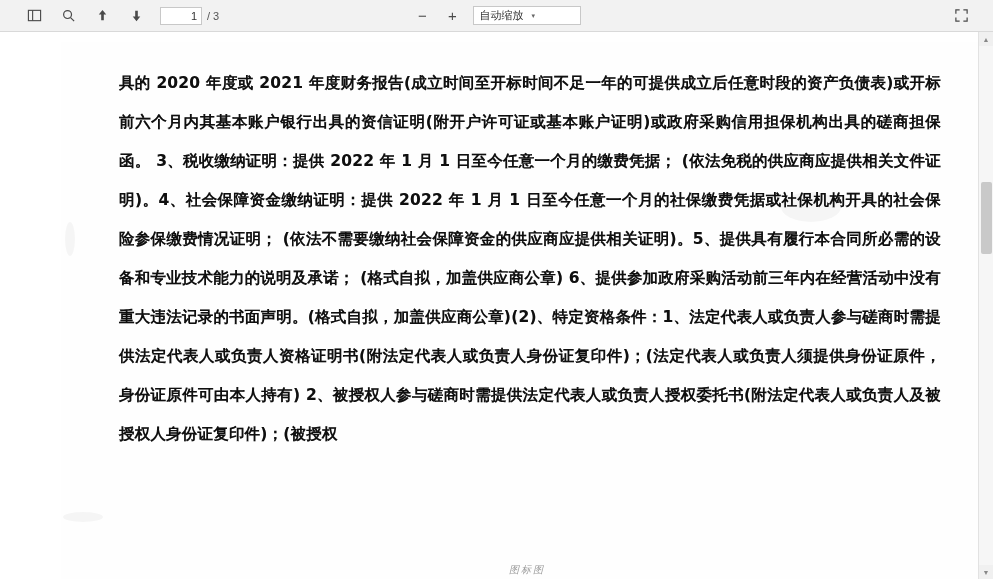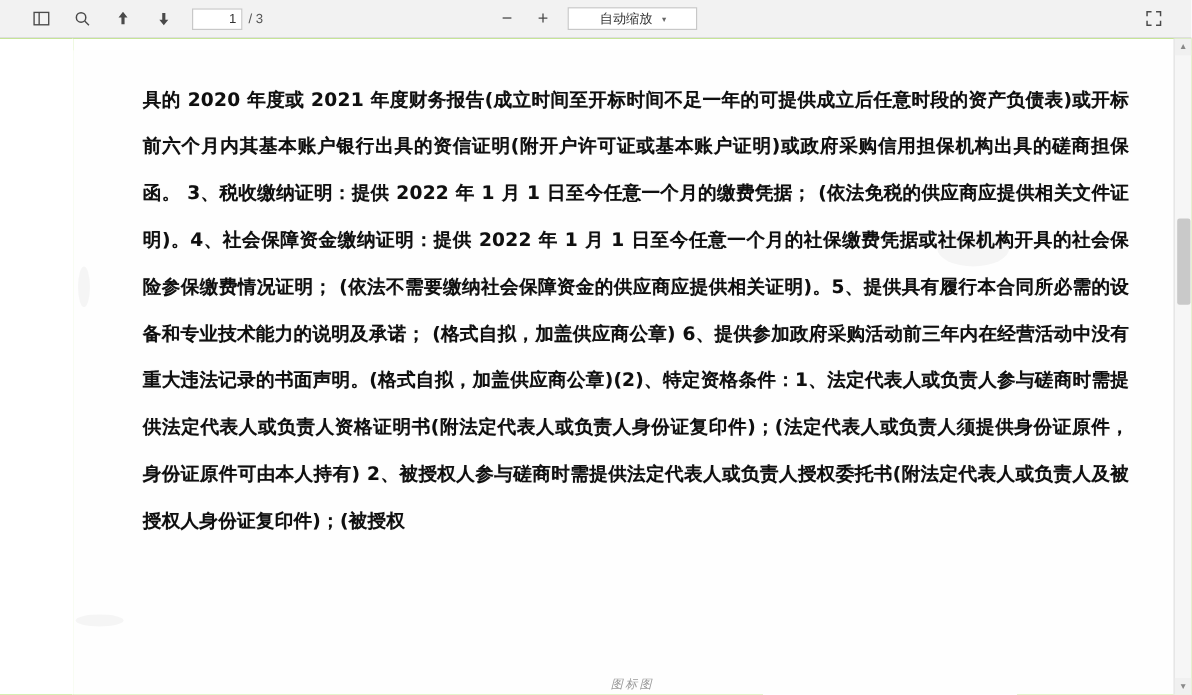--- a/index.html
+++ b/index.html
@@ -110,36 +110,36 @@
 
   .scale-select {
     height: 19px;
     min-width: 108px;
     border: 1px solid #c8c8c8;
     background: #ffffff;
     font-size: 11px;
     color: #333;
     display: flex;
     align-items: center;
-    justify-content: center;
+    justify-content: flex-start;
     padding: 0 4px 0 6px;
     box-sizing: border-box;
     cursor: pointer;
   }
   .scale-select .caret {
     font-size: 7px;
     color: #666;
     margin-left: 8px;
   }
 
   
   .doc-area {
     flex: 1;
     position: relative;
-    background: #84cc16;
+    background: #4c1d95;
     overflow: hidden;
     display: flex;
   }
   .gutter-left {
     width: 60px;
     min-width: 60px;
     background: #ffffff;
     border-right: 1px solid #ffffff;
   }
   .page-canvas {

